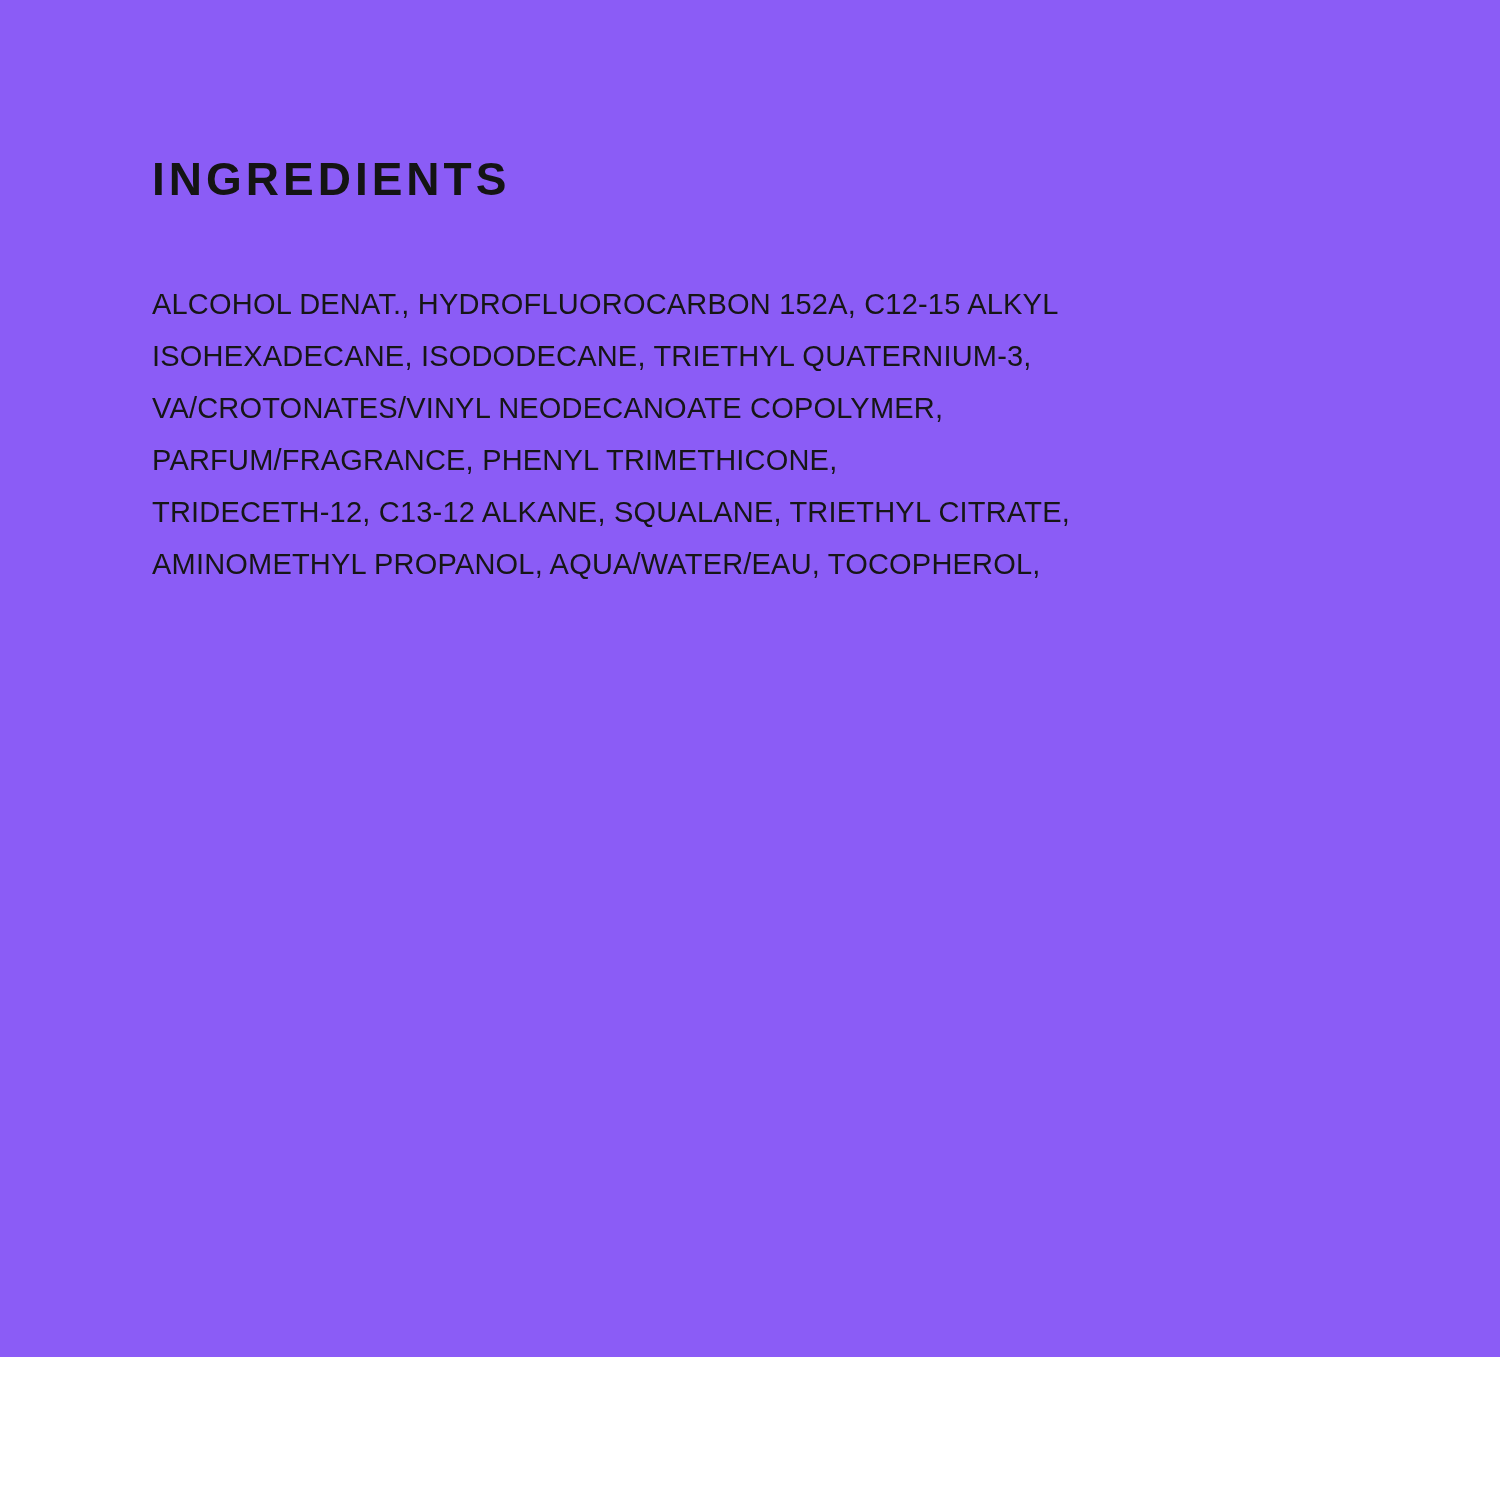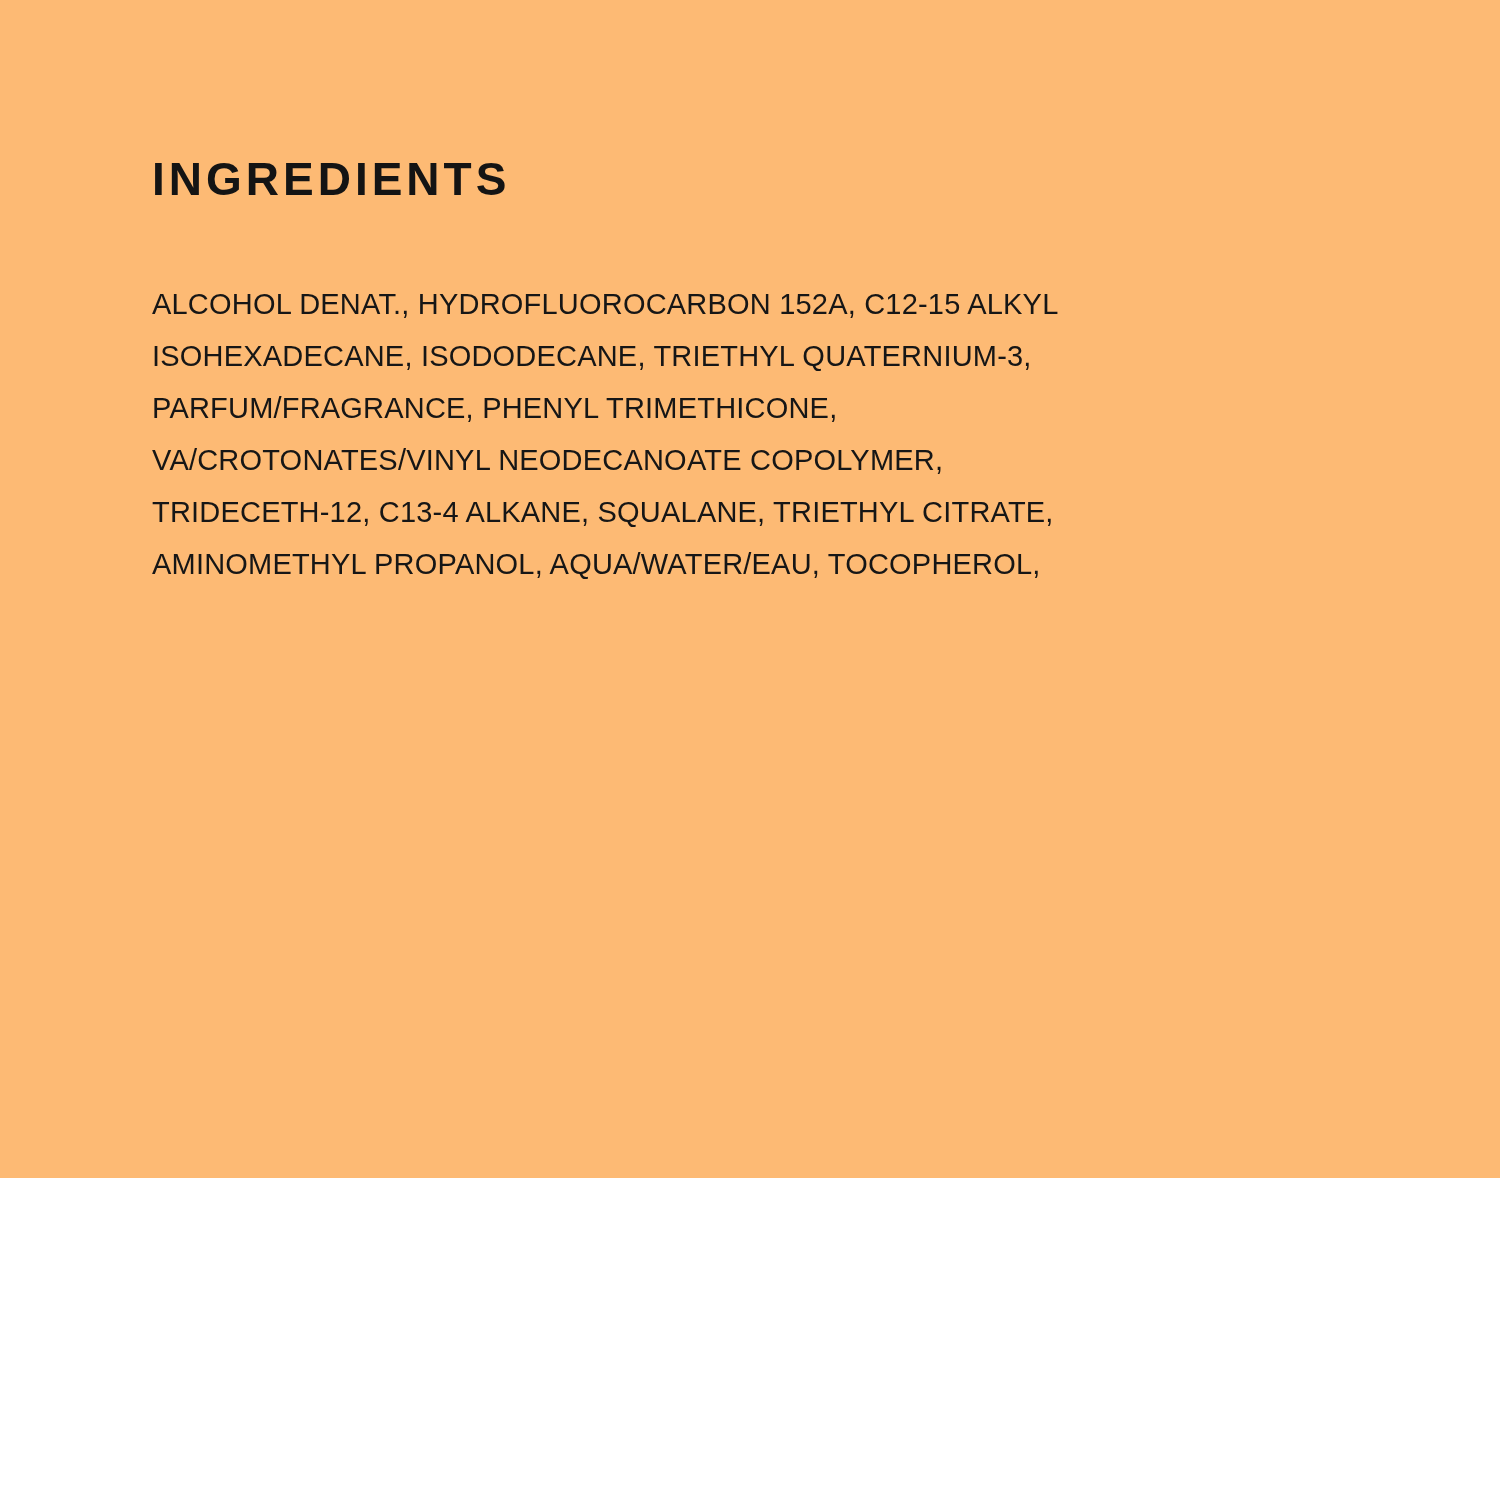--- a/index.html
+++ b/index.html
@@ -3,22 +3,22 @@
 <meta charset="utf-8">
 <style>
   html, body {
     margin: 0;
     padding: 0;
     background: #ffffff;
   }
   .page {
     position: relative;
     width: 1500px;
-    height: 1178px;
-    background: #fdba74;
+    height: 1357px;
+    background: #8b5cf6;
     overflow: hidden;
     font-family: "Liberation Sans", sans-serif;
   }
   .content {
     position: absolute;
     left: 152px;
     top: 156px;
   }
   .heading {
     margin: 0;
@@ -44,19 +44,19 @@
 </style>
 </head>
 <body>
 
 <div class="page">
   <div class="content">
     <h1 class="heading">INGREDIENTS</h1>
     <div class="ingredients-body">
       <div class="ingredients-line">ALCOHOL DENAT., HYDROFLUOROCARBON 152A, C12-15 ALKYL</div>
       <div class="ingredients-line">ISOHEXADECANE, ISODODECANE, TRIETHYL QUATERNIUM-3,</div>
+      <div class="ingredients-line">VA/CROTONATES/VINYL NEODECANOATE COPOLYMER,</div>
       <div class="ingredients-line">PARFUM/FRAGRANCE, PHENYL TRIMETHICONE,</div>
-      <div class="ingredients-line">VA/CROTONATES/VINYL NEODECANOATE COPOLYMER,</div>
-      <div class="ingredients-line">TRIDECETH-12, C13-4 ALKANE, SQUALANE, TRIETHYL CITRATE,</div>
+      <div class="ingredients-line">TRIDECETH-12, C13-12 ALKANE, SQUALANE, TRIETHYL CITRATE,</div>
       <div class="ingredients-line">AMINOMETHYL PROPANOL, AQUA/WATER/EAU, TOCOPHEROL,</div>
     </div>
   </div>
 </div>
 
 </body></html>

